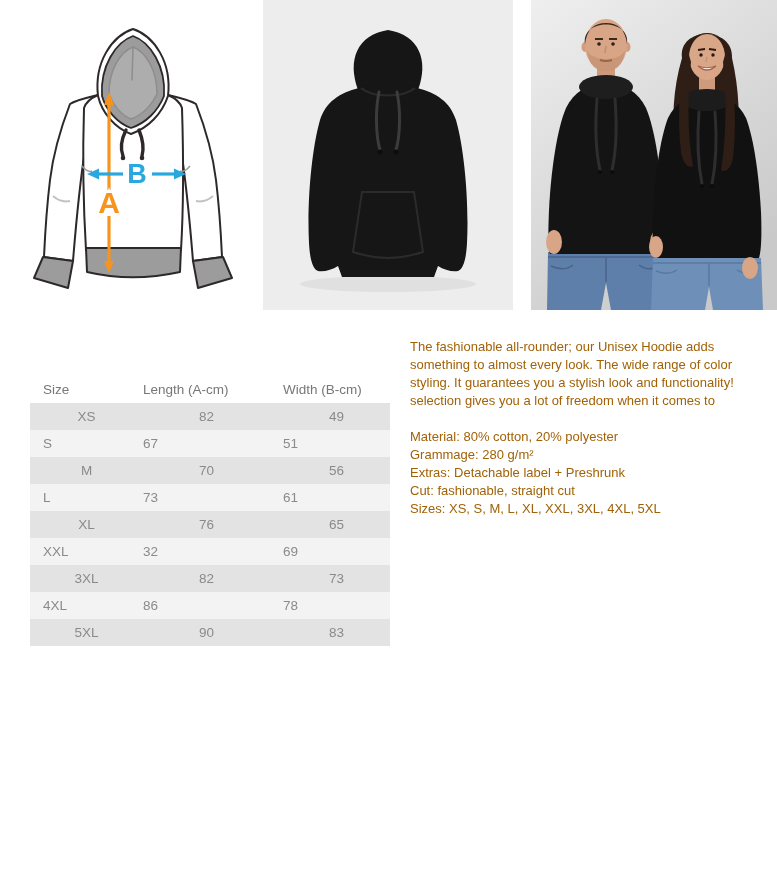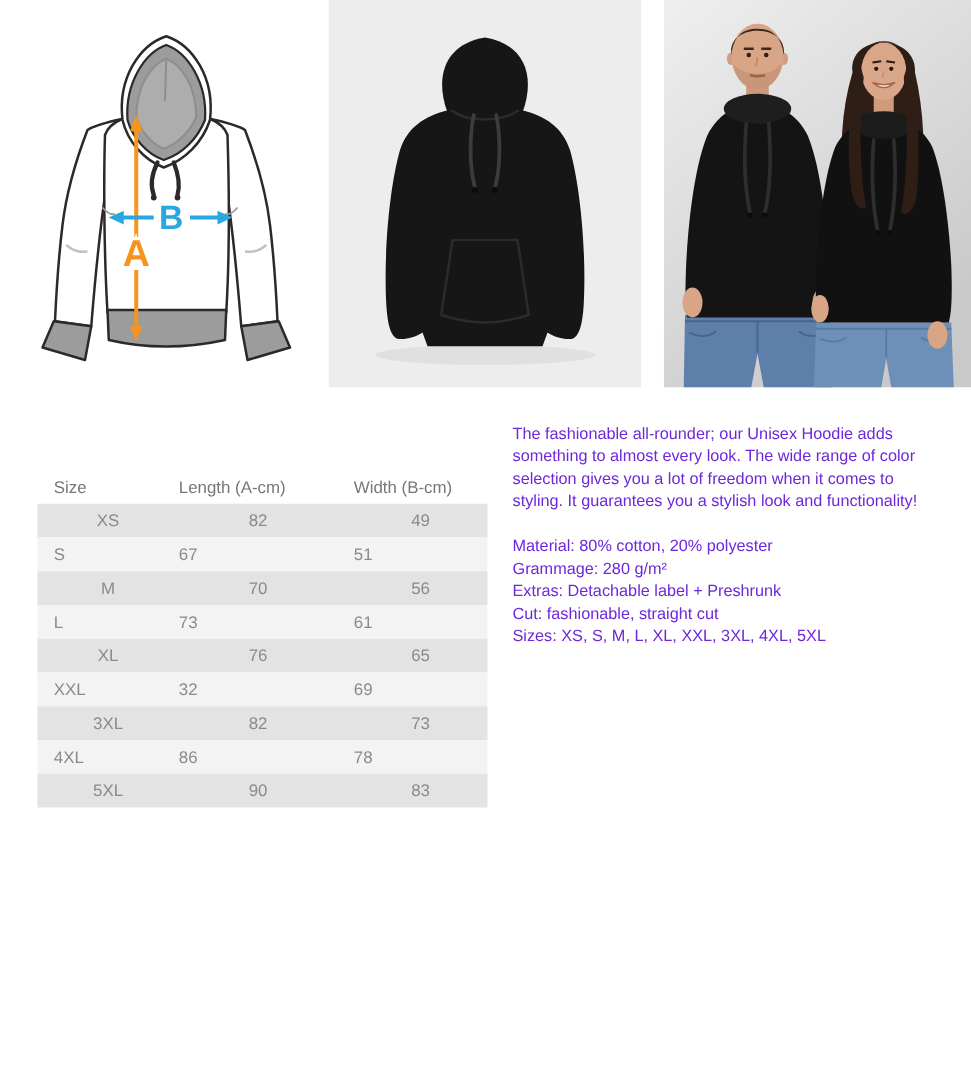--- a/index.html
+++ b/index.html
@@ -20,21 +20,21 @@
   
   .size-table{position:absolute;left:30px;top:340px;width:360px;font-size:13.5px;color:#8b8a8a;}
   .trow{display:grid;grid-template-columns:100px 140px 120px;height:27px;align-items:center;}
   .trow>div{padding-left:13px;white-space:nowrap;}
   .trow.head{color:#787777;margin-top:36px;}
   .trow.odd{background:#e4e3e3;text-align:center;}
   .trow.even{background:#f4f3f3;}
 
   
   .description{position:absolute;left:410px;top:338px;width:365px;
-               font-size:13px;line-height:18px;color:#6d28d9;}
+               font-size:13px;line-height:18px;color:#a16207;}
   .desc-line,.spec-line{white-space:nowrap;}
   .spec-gap{height:18px;}
 
   
   .tolerance{position:absolute;left:38px;top:621px;font-size:13.5px;color:#1d1d1d;white-space:nowrap;}
 </style>
 </head>
 <body>
 
 <div class="page">
@@ -207,22 +207,22 @@
     <div class="trow odd">
       <div>5XL</div>
       <div>90</div>
       <div>83</div>
     </div>
   </div>
 
   <div class="description">
     <div class="desc-line">The fashionable all-rounder; our Unisex Hoodie adds</div>
     <div class="desc-line">something to almost every look. The wide range of color</div>
+    <div class="desc-line">styling. It guarantees you a stylish look and functionality!</div>
     <div class="desc-line">selection gives you a lot of freedom when it comes to</div>
-    <div class="desc-line">styling. It guarantees you a stylish look and functionality!</div>
     <div class="spec-gap"></div>
     <div class="spec-line">Material: 80% cotton, 20% polyester</div>
     <div class="spec-line">Grammage: 280 g/m²</div>
     <div class="spec-line">Extras: Detachable label + Preshrunk</div>
     <div class="spec-line">Cut: fashionable, straight cut</div>
     <div class="spec-line">Sizes: XS, S, M, L, XL, XXL, 3XL, 4XL, 5XL</div>
   </div>
 
 
 </div>

